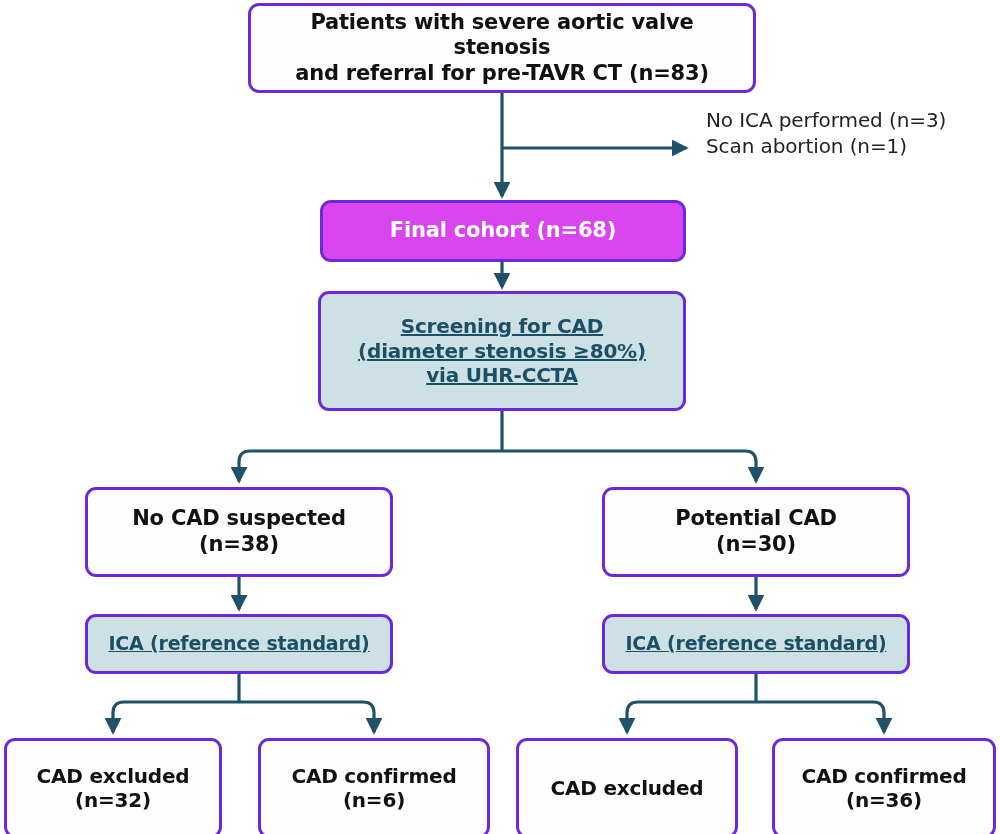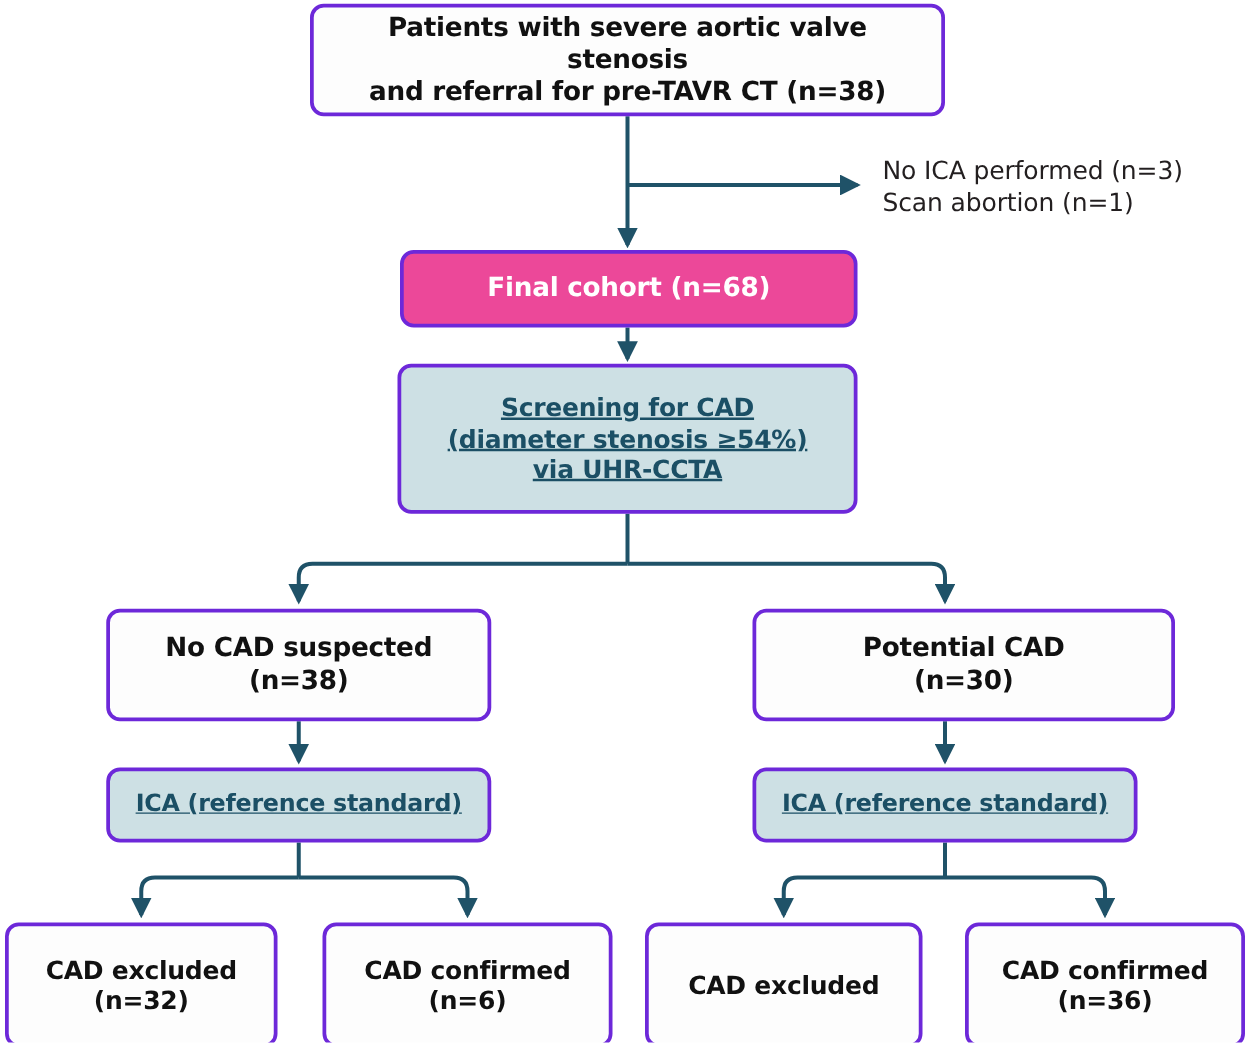--- a/index.html
+++ b/index.html
@@ -40,21 +40,21 @@
     font-weight: bold;
     letter-spacing: -0.2px;
   }
   .node .lines { width: 100%; padding: 0 8px; box-sizing: border-box; }
   .node .line { display: block; }
   .node-white {
     background: #fdfdfd;
     color: #111111;
   }
   .node-dark {
-    background: #ec4899;
+    background: #d946ef;
     color: #ffffff;
     text-align: center;
   }
   .node-light {
     background: #cde0e4;
     color: #1b4f65;
     text-decoration: underline;
   }
   .ann {
     position: absolute;
@@ -64,28 +64,28 @@
     letter-spacing: -0.1px;
     white-space: nowrap;
   }
   .ann .line { display: block; }
 
   
   #node-source   { left:248px;  top:3px;    width:508px; height:90px;  font-size:21px; }
   #node-cohort   { left:320px;  top:200px;  width:366px; height:62px;  font-size:21px; }
   #node-screen   { left:318px;  top:291px;  width:368px; height:120px; font-size:20px; }
   #node-nocad    { left:85px;   top:487px;  width:308px; height:90px;  font-size:21px;align-items:center; }
-  #node-potcad   { left:602px;  top:487px;  width:338px; height:90px;  font-size:21px; }
+  #node-potcad   { left:602px;  top:487px;  width:308px; height:90px;  font-size:21px; }
   #node-ica-l    { left:85px;   top:614px;  width:308px; height:60px;  font-size:19px; }
   #node-ica-r    { left:602px;  top:614px;  width:308px; height:60px;  font-size:19px; }
   #node-out-1    { left:4px;    top:738px;  width:218px; height:100px; font-size:20px; }
   #node-out-2    { left:258px;  top:738px;  width:232px; height:100px; font-size:20px; }
   #node-out-3    { left:516px;  top:738px;  width:222px; height:100px; font-size:20px; }
   #node-out-4    { left:772px;  top:738px;  width:224px; height:100px; font-size:20px; }
-  #ann-exclusions{ left:706px;  top:123px;  font-size:20px; }
+  #ann-exclusions{ left:706px;  top:107px;  font-size:20px; }
 </style>
 </head>
 <body>
 
 <div id="flow-root">
 
   <svg class="connectors" viewBox="0 0 1000 834">
     <defs>
       <marker id="arrow" viewBox="0 0 10 10" refX="8.4" refY="5" markerWidth="5.2" markerHeight="5.2" orient="auto-start-reverse">
         <path d="M 0 0 L 10 5 L 0 10 z" fill="#1f5268"></path>
@@ -112,39 +112,39 @@
 
       <path d="M 756 674 L 756 702"></path>
       <path d="M 756 702 L 638 702 Q 627 702 627 713 L 627 732" marker-end="url(#arrow)"></path>
       <path d="M 756 702 L 873 702 Q 884 702 884 713 L 884 732" marker-end="url(#arrow)"></path>
     </g>
   </svg>
 
   <div class="node node-white" id="node-source">
     <span class="lines">
       <span class="line">Patients with severe aortic valve stenosis</span>
-      <span class="line">and referral for pre-TAVR CT (n=38)</span>
+      <span class="line">and referral for pre-TAVR CT (n=83)</span>
     </span>
   </div>
 
   <div class="ann" id="ann-exclusions">
     <span class="line">No ICA performed (n=3)</span>
     <span class="line">Scan abortion (n=1)</span>
   </div>
 
   <div class="node node-dark" id="node-cohort">
     <span class="lines">
       <span class="line">Final cohort (n=68)</span>
     </span>
   </div>
 
   <div class="node node-light" id="node-screen">
     <span class="lines">
       <span class="line">Screening for CAD</span>
-      <span class="line">(diameter stenosis ≥54%)</span>
+      <span class="line">(diameter stenosis ≥80%)</span>
       <span class="line">via UHR-CCTA</span>
     </span>
   </div>
 
   <div class="node node-white" id="node-nocad">
     <span class="lines">
       <span class="line">No CAD suspected</span>
       <span class="line">(n=38)</span>
     </span>
   </div>

